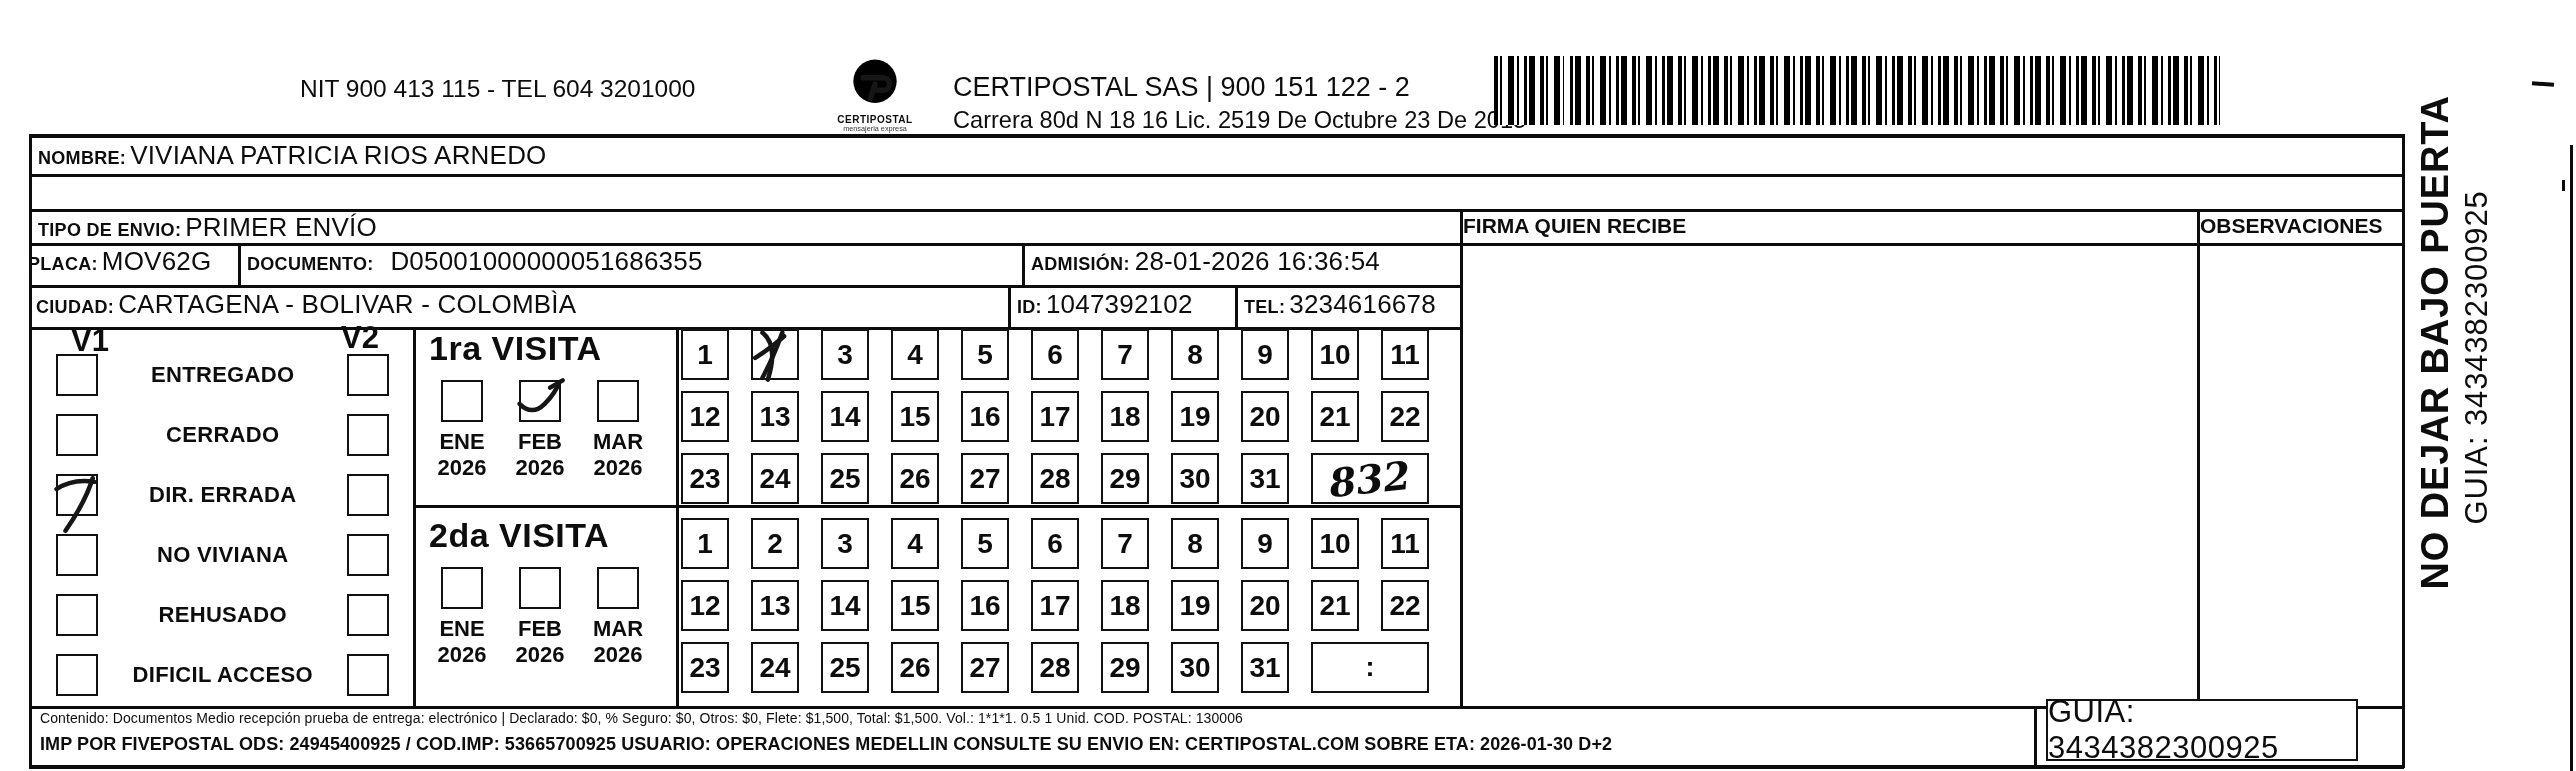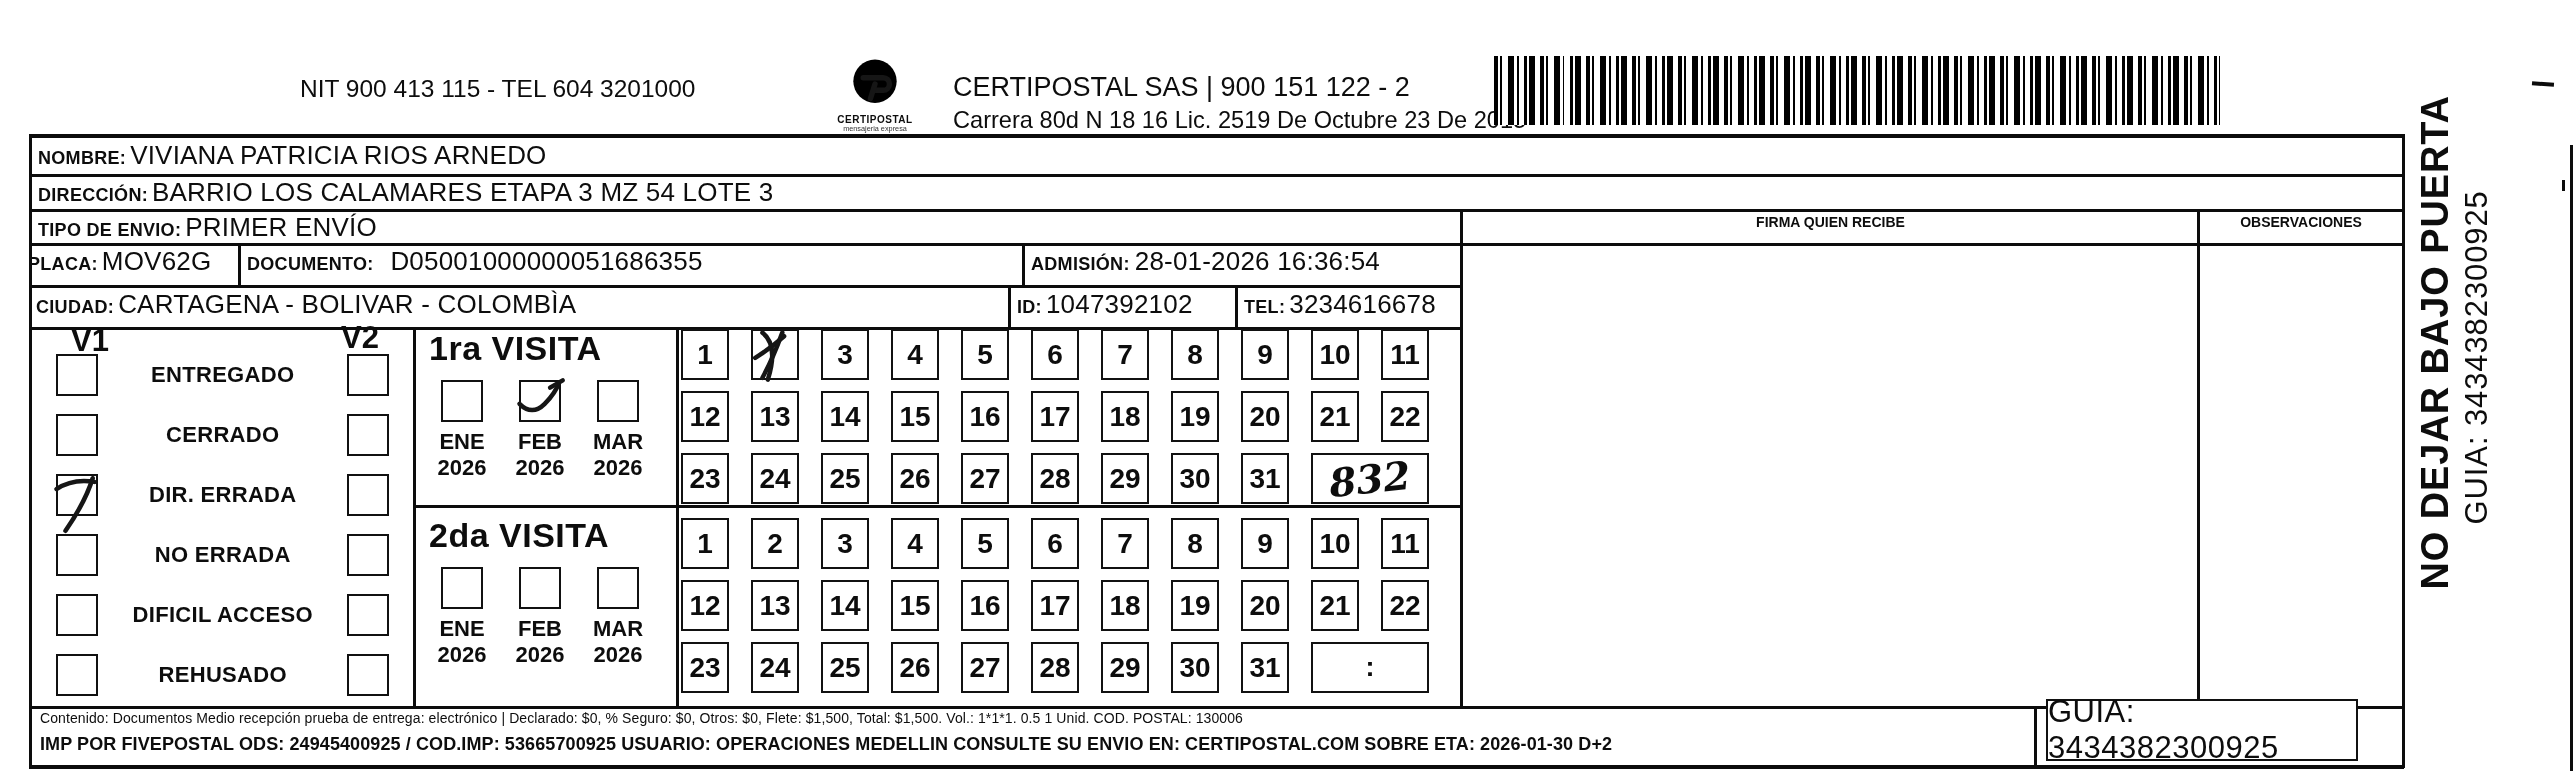--- a/index.html
+++ b/index.html
@@ -8,21 +8,21 @@
     font-family:"Liberation Sans",sans-serif;color:#0d0d0d;overflow:hidden;
   }
   .abs{position:absolute;}
   .ln{position:absolute;background:#0c0c0c;}
   .lbl{font-weight:700;font-size:18px;letter-spacing:0.3px;}
   .val{font-weight:400;font-size:26px;letter-spacing:0.2px;}
   .hdr-company{font-size:34px;letter-spacing:0.9px;}
   .hdr-small{font-size:24.5px;line-height:30px;}
   .hdr-carrier{font-size:27px;line-height:33px;}
   .hdr-carrier2{font-size:23.6px;}
-  .colhead{font-weight:700;font-size:14px;text-align:center;}
+  .colhead{font-weight:700;font-size:21px;}
   .barcode{
     position:absolute;left:1494px;top:56px;width:726px;height:69px;background-color:#fff;
     background-image:repeating-linear-gradient(90deg,
       #000 0 3.6px,#fff 3.6px 6.4px,#000 6.4px 8.2px,#fff 8.2px 13.6px,
       #000 13.6px 20px,#fff 20px 23px,#000 23px 24.5px,#fff 24.5px 30px,
       #000 30px 33px,#fff 33px 35px,#000 35px 41px,#fff 41px 46px);
   }
   
   .status-rows{position:absolute;left:29px;top:345px;width:384px;}
   .srow{display:flex;align-items:center;height:60px;}
@@ -116,24 +116,20 @@
   <div class="ln" style="left:2197px;top:209px;width:2.7px;height:497px;"></div>
   <div class="ln" style="left:413px;top:327px;width:2.7px;height:379px;"></div>
   <div class="ln" style="left:676px;top:327px;width:2.7px;height:379px;"></div>
   <div class="ln" style="left:2034px;top:706px;width:2.7px;height:59px;"></div>
   <div class="ln" style="left:2570px;top:145px;width:2.7px;height:627px;"></div>
 
   <div class="abs" style="left:38px;top:140px;">
     <span class="lbl">NOMBRE:</span>
     <span class="val">VIVIANA PATRICIA RIOS ARNEDO</span>
   </div>
-  <div class="abs" style="left:38px;top:177px;">
-    <span class="lbl">DIRECCIÓN:</span>
-    <span class="val">BARRIO LOS CALAMARES ETAPA 3 MZ 54 LOTE 3</span>
-  </div>
   <div class="abs" style="left:38px;top:212px;">
     <span class="lbl">TIPO DE ENVIO:</span>
     <span class="val">PRIMER ENVÍO</span>
   </div>
 
   <div class="abs colhead" style="left:1463px;top:214px;width:735px;">FIRMA QUIEN RECIBE</div>
   <div class="abs colhead" style="left:2200px;top:214px;width:202px;">OBSERVACIONES</div>
   <div class="abs" style="left:1463px;top:246px;width:735px;height:457px;"></div>
   <div class="abs" style="left:2200px;top:246px;width:202px;height:457px;"></div>
 
@@ -194,39 +190,39 @@
       </div>
       <div class="slabel">DIR. ERRADA</div>
       <div class="cb b2">
         
       </div>
     </div>
       <div class="srow">
       <div class="cb b1">
         
       </div>
-      <div class="slabel">NO ERRADA</div>
+      <div class="slabel">NO VIVIANA</div>
       <div class="cb b2">
         
       </div>
     </div>
       <div class="srow">
       <div class="cb b1">
         
       </div>
-      <div class="slabel">DIFICIL ACCESO</div>
+      <div class="slabel">REHUSADO</div>
       <div class="cb b2">
         
       </div>
     </div>
       <div class="srow">
       <div class="cb b1">
         
       </div>
-      <div class="slabel">REHUSADO</div>
+      <div class="slabel">DIFICIL ACCESO</div>
       <div class="cb b2">
         
       </div>
     </div>
     </div>
 
   <div class="abs vtitle" style="left:429px;top:329px;">1ra VISITA</div>
   <div class="months" style="left:423px;top:380px;">
       <div class="mcol">
       <div class="cb mbox">

